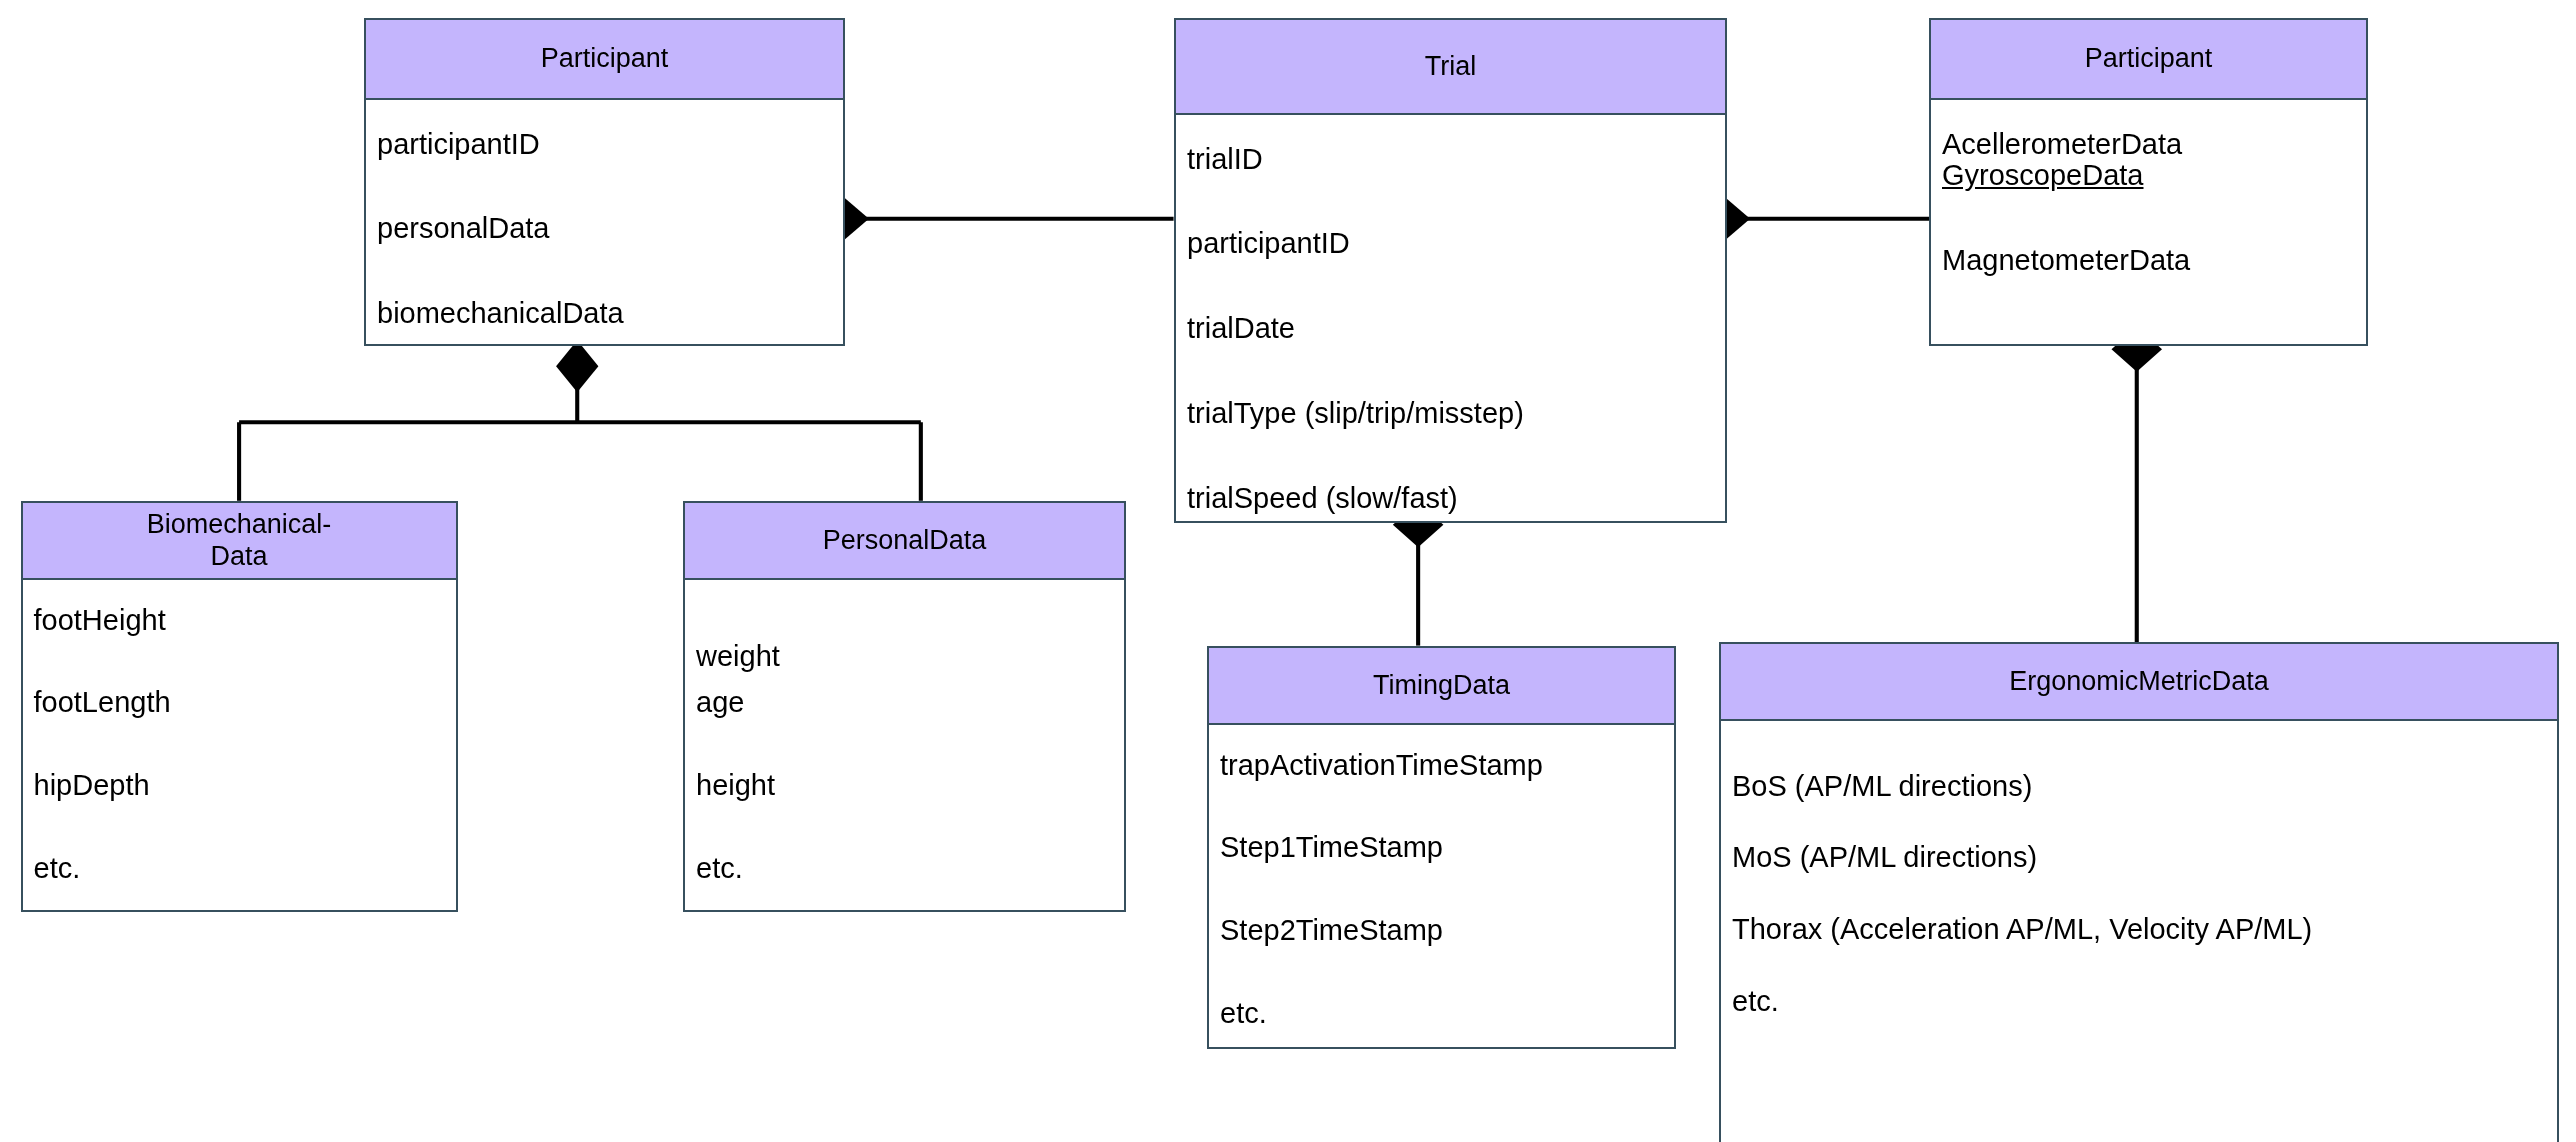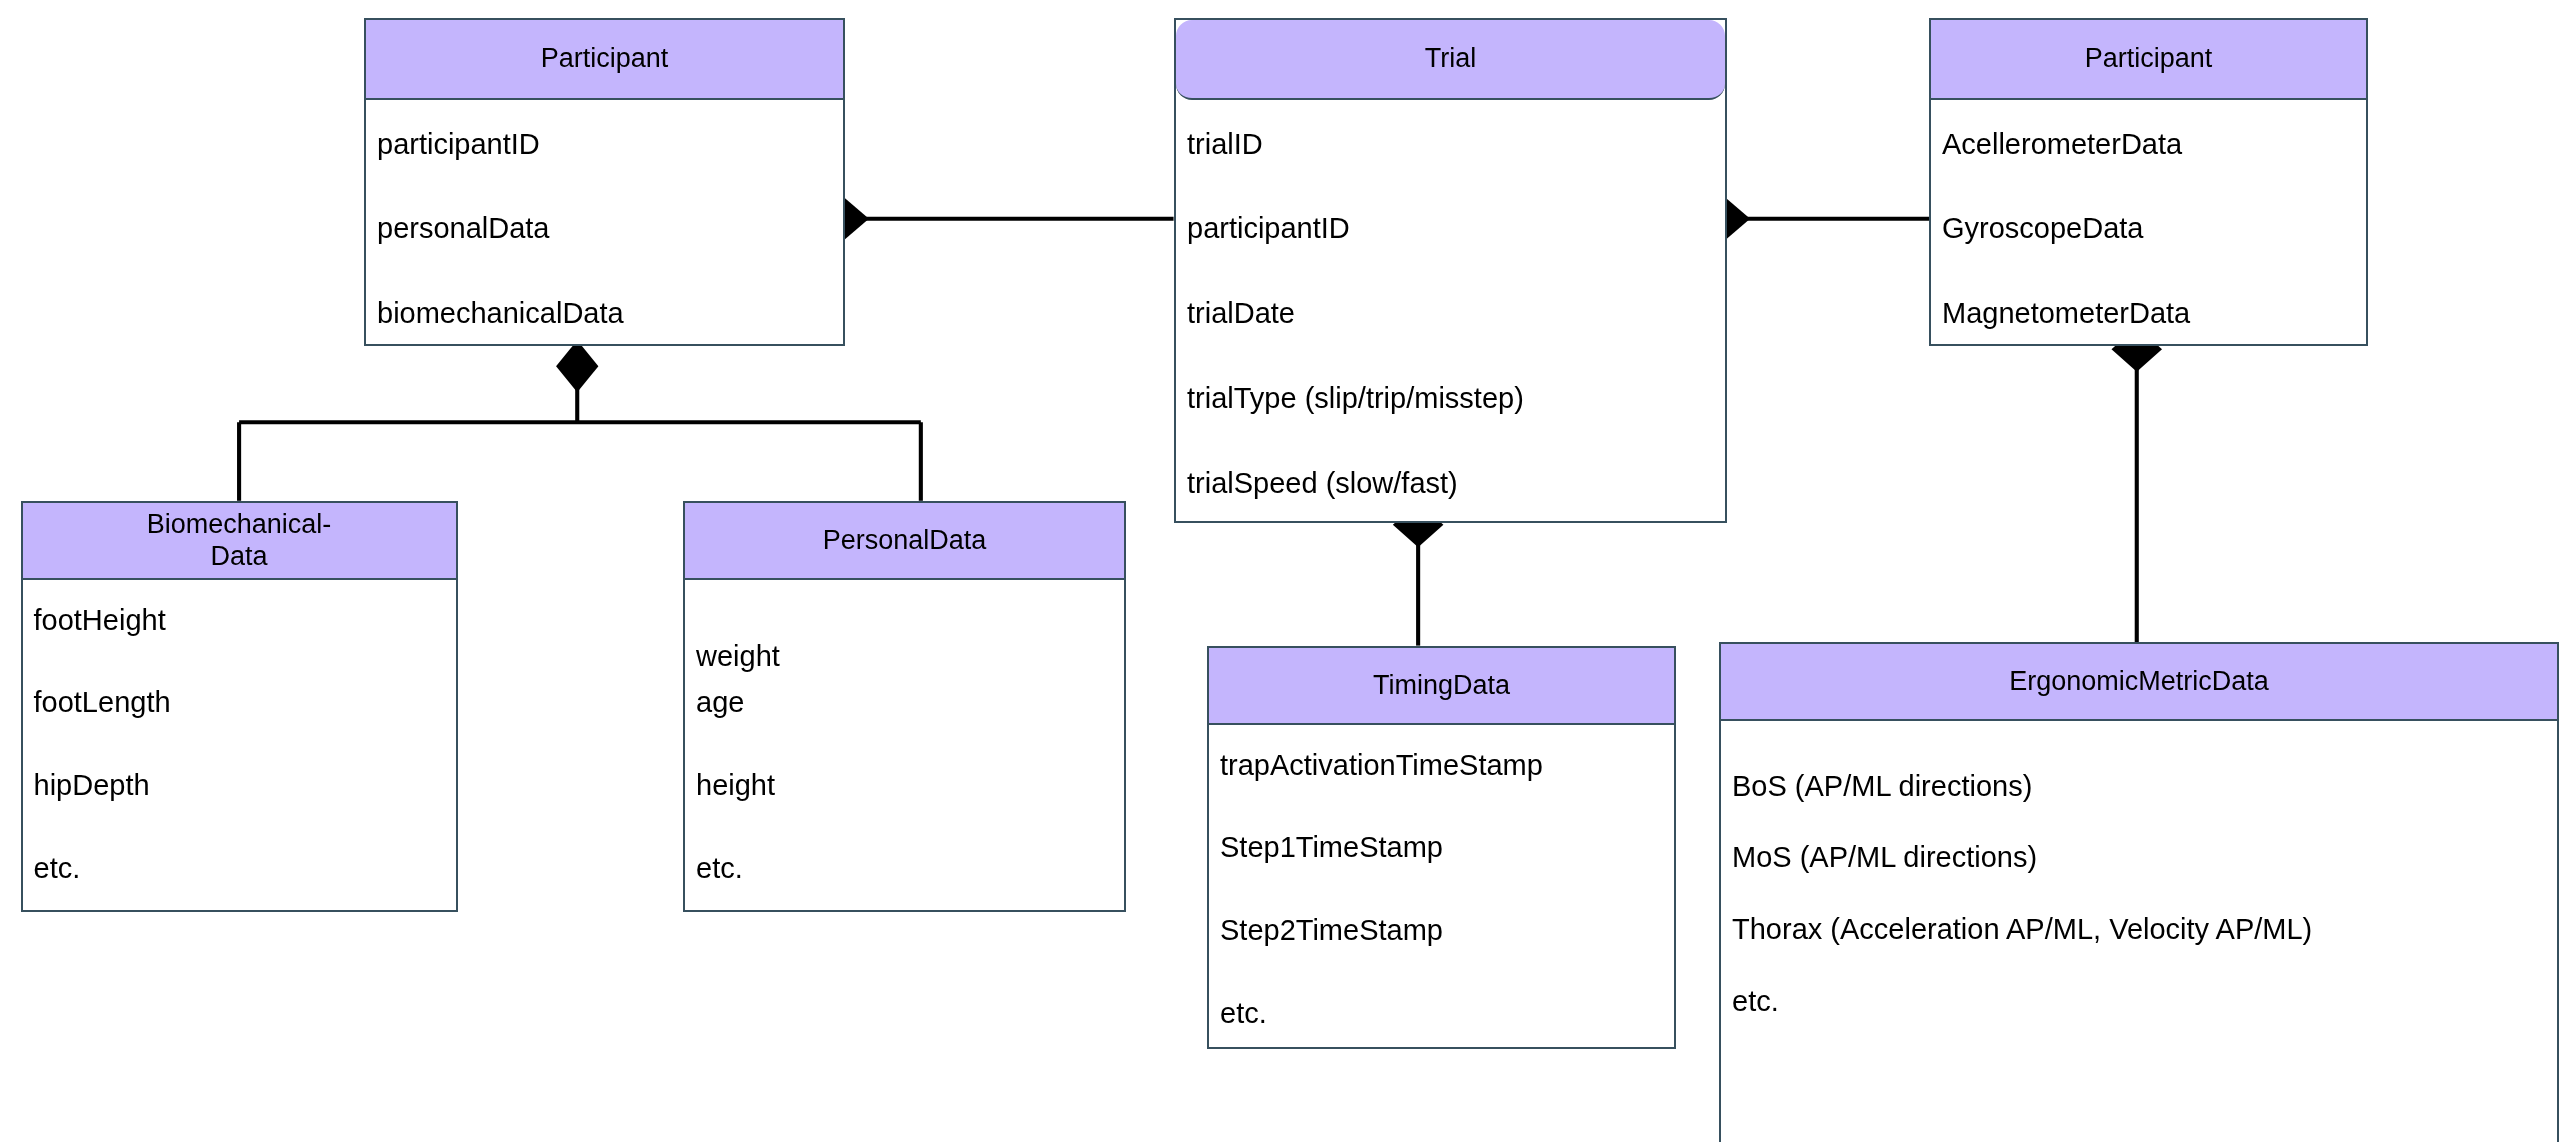--- a/index.html
+++ b/index.html
@@ -101,39 +101,39 @@
       <span>Participant</span>
     </div>
     <div class="uml-body" style="height:243px;">
       <div class="uml-attr" style="margin-top:19px;">participantID</div>
       <div class="uml-attr" style="margin-top:53px;">personalData</div>
       <div class="uml-attr" style="margin-top:53px;">biomechanicalData</div>
     </div>
   </div>
 
   <div class="uml-class" style="left:1174px; top:18px; width:553px; height:505px;">
-    <div class="uml-header" style="height:80px;border-radius:16px;">
+    <div class="uml-header" style="height:95px;">
       <span>Trial</span>
     </div>
     <div class="uml-body" style="height:419px;">
       <div class="uml-attr" style="margin-top:19px;">trialID</div>
       <div class="uml-attr" style="margin-top:53px;">participantID</div>
       <div class="uml-attr" style="margin-top:53px;">trialDate</div>
       <div class="uml-attr" style="margin-top:53px;">trialType (slip/trip/misstep)</div>
       <div class="uml-attr" style="margin-top:53px;">trialSpeed (slow/fast)</div>
     </div>
   </div>
 
   <div class="uml-class" style="left:1929px; top:18px; width:439px; height:328px;">
     <div class="uml-header" style="height:80px;">
       <span>Participant</span>
     </div>
     <div class="uml-body" style="height:243px;">
       <div class="uml-attr" style="margin-top:19px;">AcellerometerData</div>
-      <div class="uml-attr" style="margin-top:53px;">GyroscopeData</div>
+      <div class="uml-attr" style="text-decoration:underline;">GyroscopeData</div>
       <div class="uml-attr" style="margin-top:53px;">MagnetometerData</div>
     </div>
   </div>
 
   <div class="uml-class" style="left:20.5px; top:501px; width:437px; height:411px;">
     <div class="uml-header" style="height:77px;">
       <span>Biomechanical-</span>
       <span>Data</span>
     </div>
     <div class="uml-body" style="height:328px;">

